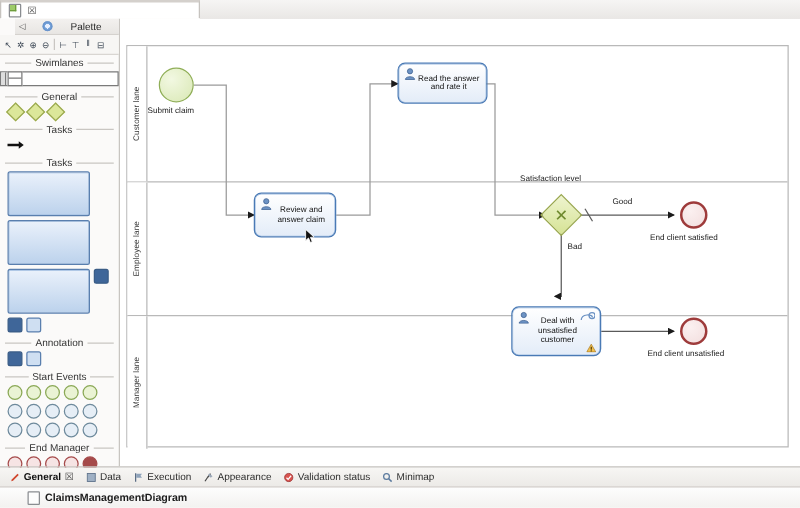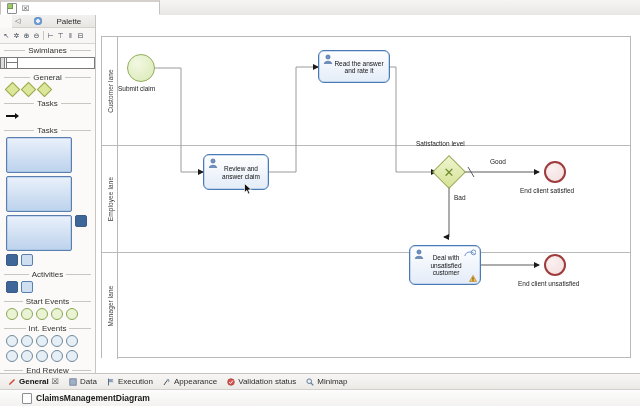--- a/index.html
+++ b/index.html
@@ -185,62 +185,57 @@
       <span class="pi task"></span>
       <span class="pi task"></span>
       <span class="pi task"></span>
       <span class="pi taskd"></span>
       <span class="pi taskd"></span>
       <span class="pi act"></span>
     </div>
 
     <div class="sec-label">
       <i class="ln"></i>
-        <span>Activities</span>
+        <span>Annotation</span>
         <i class="ln"></i>
     </div>
     <div class="pal-items">
       <span class="pi taskd"></span>
       <span class="pi act"></span>
     </div>
 
     <div class="sec-label">
       <i class="ln"></i>
         <span>Start Events</span>
         <i class="ln"></i>
     </div>
     <div class="pal-items">
       <span class="pi ev"></span>
       <span class="pi ev"></span>
       <span class="pi ev"></span>
       <span class="pi ev"></span>
       <span class="pi ev"></span>
     </div>
 
-    <div class="sec-label">
-      <i class="ln"></i>
-        <span>Int. Events</span>
-        <i class="ln"></i>
-    </div>
-    <div class="pal-items">
-      <span class="pi ev2"></span>
-      <span class="pi ev2"></span>
-      <span class="pi ev2"></span>
-      <span class="pi ev2"></span>
-      <span class="pi ev2"></span>
-      <span class="pi ev2"></span>
-      <span class="pi ev2"></span>
-      <span class="pi ev2"></span>
-      <span class="pi ev2"></span>
-      <span class="pi ev2"></span>
-    </div>
-
-    <div class="sec-label">
-      <i class="ln"></i>
-        <span>End Review</span>
+    <div class="pal-items">
+      <span class="pi ev2"></span>
+      <span class="pi ev2"></span>
+      <span class="pi ev2"></span>
+      <span class="pi ev2"></span>
+      <span class="pi ev2"></span>
+      <span class="pi ev2"></span>
+      <span class="pi ev2"></span>
+      <span class="pi ev2"></span>
+      <span class="pi ev2"></span>
+      <span class="pi ev2"></span>
+    </div>
+
+    <div class="sec-label">
+      <i class="ln"></i>
+        <span>End Manager</span>
         <i class="ln"></i>
     </div>
     <div class="pal-items">
       <span class="pi ev3"></span>
       <span class="pi ev3"></span>
       <span class="pi ev3"></span>
       <span class="pi ev3"></span>
       <span class="pi ev3 filled"></span>
     </div>
 

